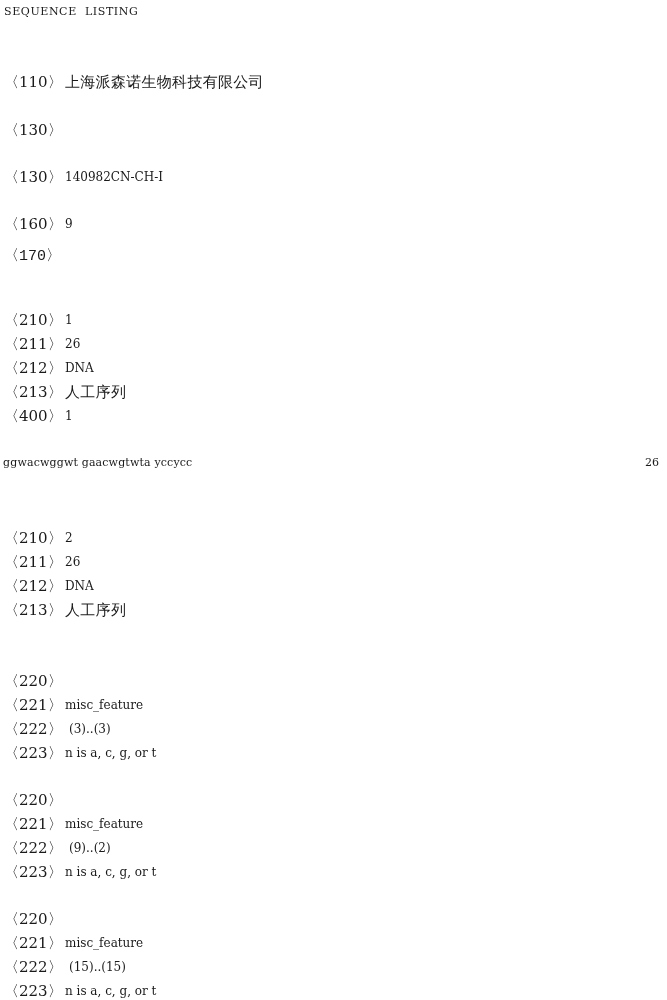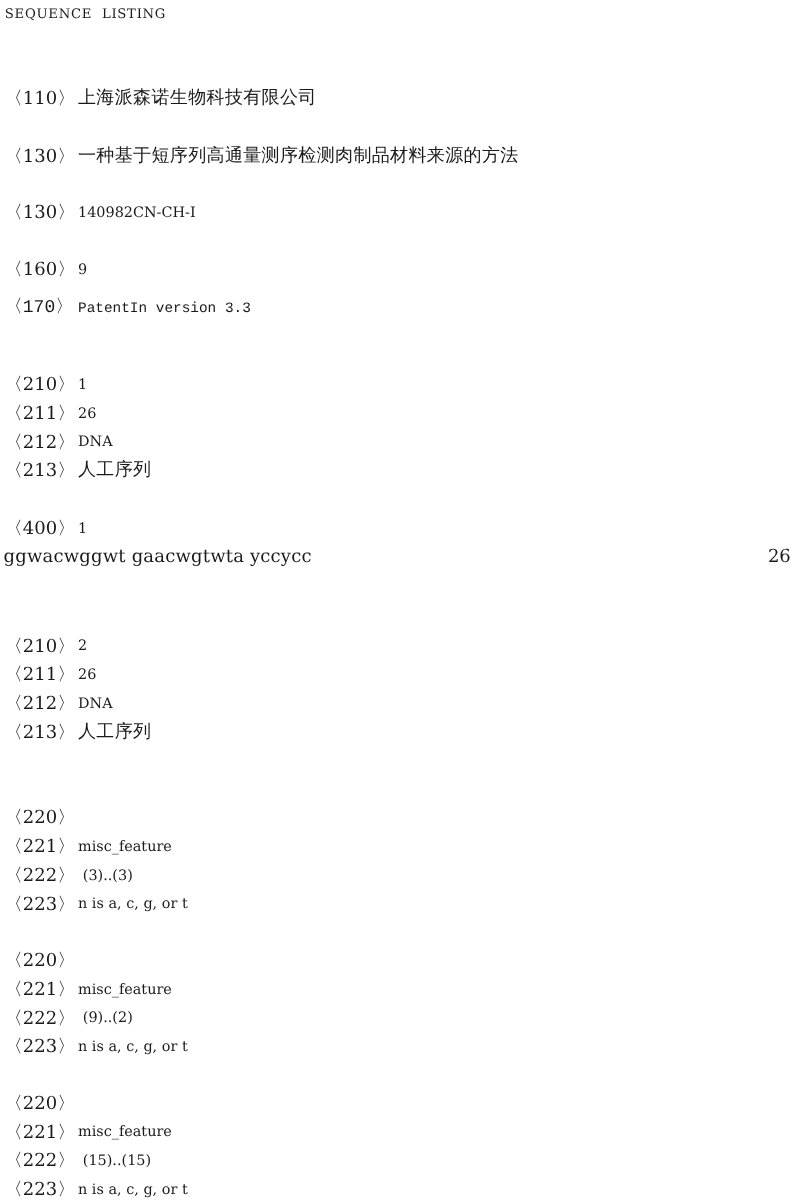--- a/index.html
+++ b/index.html
@@ -63,31 +63,30 @@
     font-size: 12px;
     white-space: pre;
   }
   
   .val.indent {
     left: 69px;
   }
   .val.cjk {
     font-size: 15px;
     letter-spacing: 0.3px;
-    font-family: Liberation Serif, serif;
   }
 
   
   .seqline {
     position: absolute;
     left: 0;
     width: 667px;
     height: 24px;
     line-height: 24px;
-    font-size: 15px;
+    font-size: 11px;
     white-space: pre;
   }
   .seqline .bases {
     position: absolute;
     left: 3px;
     top: 0;
     letter-spacing: 0.15px;
     white-space: pre;
   }
   .seqline .seqlen {
@@ -99,32 +98,32 @@
 </style>
 </head>
 <body>
 
 <div id="page">
 
   <div class="doc-heading">SEQUENCE  LISTING</div>
 
   <div id="bib-section">
       <div class="line" style="top: 70px;"><span class="tag">〈110〉</span><span class="val cjk">上海派森诺生物科技有限公司</span></div>
-      <div class="line" style="top: 118px;"><span class="tag">〈130〉</span><span class="val cjk">一种基于短序列高通量测序检测肉制品材料来源的方法</span></div>
+      <div class="line" style="top: 118px;"><span class="tag">〈130〉</span></div>
       <div class="line" style="top: 165px;"><span class="tag">〈130〉</span><span class="val">140982CN-CH-I</span></div>
       <div class="line" style="top: 212px;"><span class="tag">〈160〉</span><span class="val">9</span></div>
-      <div class="line" style="top: 245px; font-family: Liberation Mono, monospace;"><span class="tag">〈170〉</span><span class="val">PatentIn version 3.3</span></div>
+      <div class="line" style="top: 245px; font-family: Liberation Mono, monospace;"><span class="tag">〈170〉</span></div>
     </div>
 
   <div id="seq1-section">
       <div class="line" style="top: 308px;"><span class="tag">〈210〉</span><span class="val">1</span></div>
       <div class="line" style="top: 332px;"><span class="tag">〈211〉</span><span class="val">26</span></div>
       <div class="line" style="top: 356px;"><span class="tag">〈212〉</span><span class="val">DNA</span></div>
       <div class="line" style="top: 380px;"><span class="tag">〈213〉</span><span class="val cjk">人工序列</span></div>
-      <div class="line" style="top: 428px;"><span class="tag">〈400〉</span><span class="val">1</span></div>
+      <div class="line" style="top: 404px;"><span class="tag">〈400〉</span><span class="val">1</span></div>
       <div class="seqline" style="top: 451px;"><span class="bases">ggwacwggwt gaacwgtwta yccycc</span><span class="seqlen">26</span></div>
     </div>
 
   <div id="seq2-section">
       <div class="line" style="top: 526px;"><span class="tag">〈210〉</span><span class="val">2</span></div>
       <div class="line" style="top: 550px;"><span class="tag">〈211〉</span><span class="val">26</span></div>
       <div class="line" style="top: 574px;"><span class="tag">〈212〉</span><span class="val">DNA</span></div>
       <div class="line" style="top: 598px;"><span class="tag">〈213〉</span><span class="val cjk">人工序列</span></div>
       <div class="line" style="top: 669px;"><span class="tag">〈220〉</span></div>
       <div class="line" style="top: 693px;"><span class="tag">〈221〉</span><span class="val">misc_feature</span></div>

